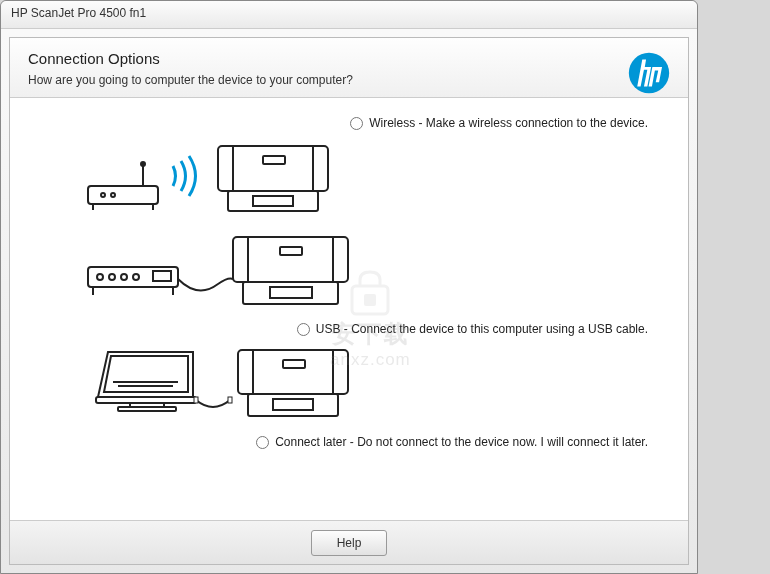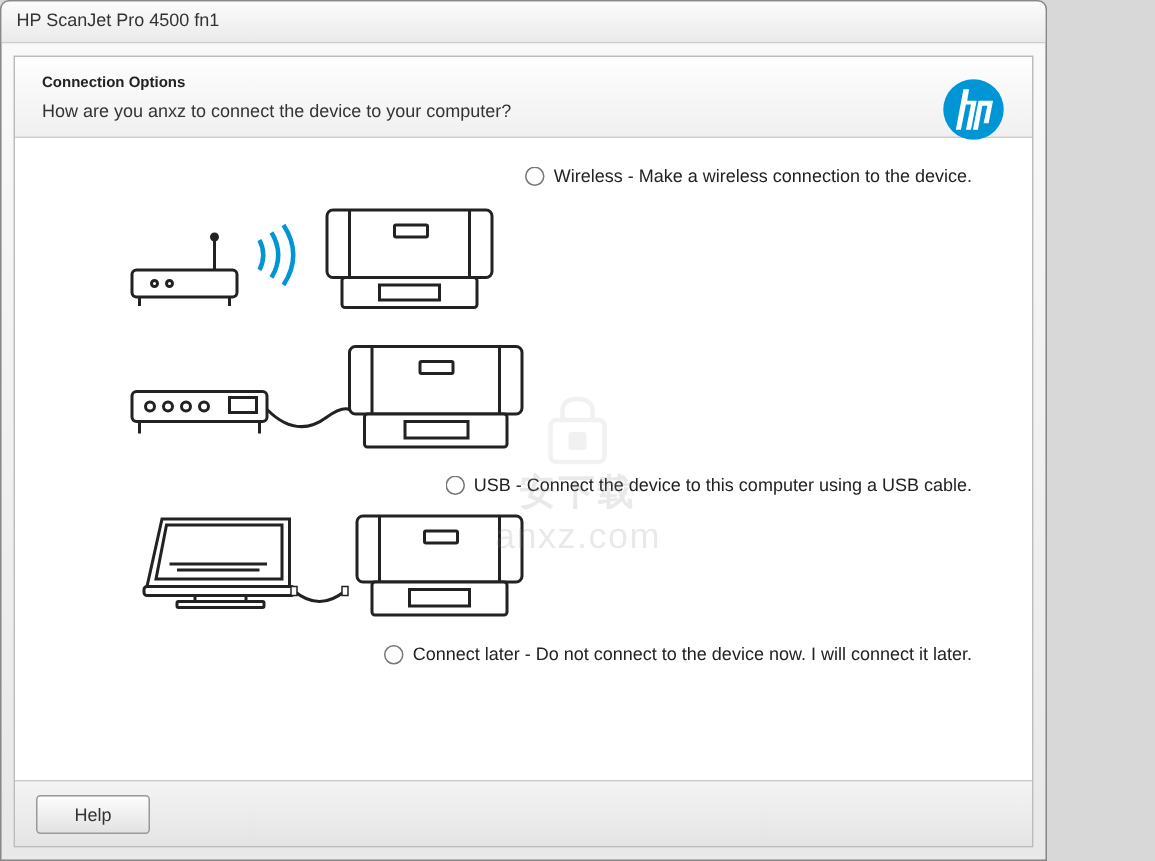--- a/index.html
+++ b/index.html
@@ -38,22 +38,22 @@
   flex-direction: column;
   position: relative;
 }
 .header {
   padding: 12px 18px 10px 18px;
   background: linear-gradient(to bottom, #fefefe, #f0f0f0);
   border-bottom: 1px solid #ccc;
   position: relative;
 }
 .header-title {
-  font-weight: bold;
-  font-size: 10px;
+  font-weight: normal;
+  font-size: 15px;
   color: #222;
   margin-bottom: 6px;
 }
 .header-sub {
   font-size: 12px;
   color: #333;
 }
 .hp-logo {
   position: absolute;
   right: 18px;
@@ -88,21 +88,21 @@
 .illustration {
   margin-left: 20px;
   margin-bottom: 10px;
 }
 .footer {
   height: 44px;
   border-top: 1px solid #ccc;
   background: linear-gradient(to bottom, #f4f4f4, #e4e4e4);
   display: flex;
   align-items: center;
-  justify-content: flex-start;
+  justify-content: center;
   padding: 18px 14px;
 }
 .btn {
   min-width: 76px;
   height: 26px;
   font-size: 12px;
   background: linear-gradient(to bottom, #fdfdfd, #e2e2e2);
   border: 1px solid #999;
   border-radius: 3px;
   cursor: pointer;
@@ -121,36 +121,36 @@
   pointer-events: none;
   text-align: center;
   color: #888;
 }
 .watermark .wm-chars {
   font-size: 24px;
   letter-spacing: 2px;
   font-weight: 700;
 }
 .watermark .wm-url {
-  font-size: 24px;
+  font-size: 17px;
   letter-spacing: 1px;
 }
 </style>
 </head>
 <body>
 
 <div class="window">
   <div class="titlebar">
     <span>HP ScanJet Pro 4500 fn1</span>
   </div>
 
   <div class="inner">
     <div class="header">
       <div class="header-title">Connection Options</div>
-      <div class="header-sub">How are you anxz to connect the device to your computer?</div>
+      <div class="header-sub">How are you going to computer the device to your computer?</div>
       <svg class="hp-logo" viewBox="0 0 100 100">
         <circle cx="50" cy="50" r="48" fill="#0096D6"></circle>
         <path d="M 34 18 L 22 82 L 30 82 L 38 42 L 46 42 L 38 82 L 46 82 L 55 36 L 40 36 L 43 18 Z" fill="#fff"></path>
         <path d="M 58 36 L 49 82 L 57 82 L 64 44 L 72 44 L 66 72 L 74 72 L 81 36 Z" fill="#fff"></path>
       </svg>
     </div>
 
     <div class="content">
 
       <div class="option">

